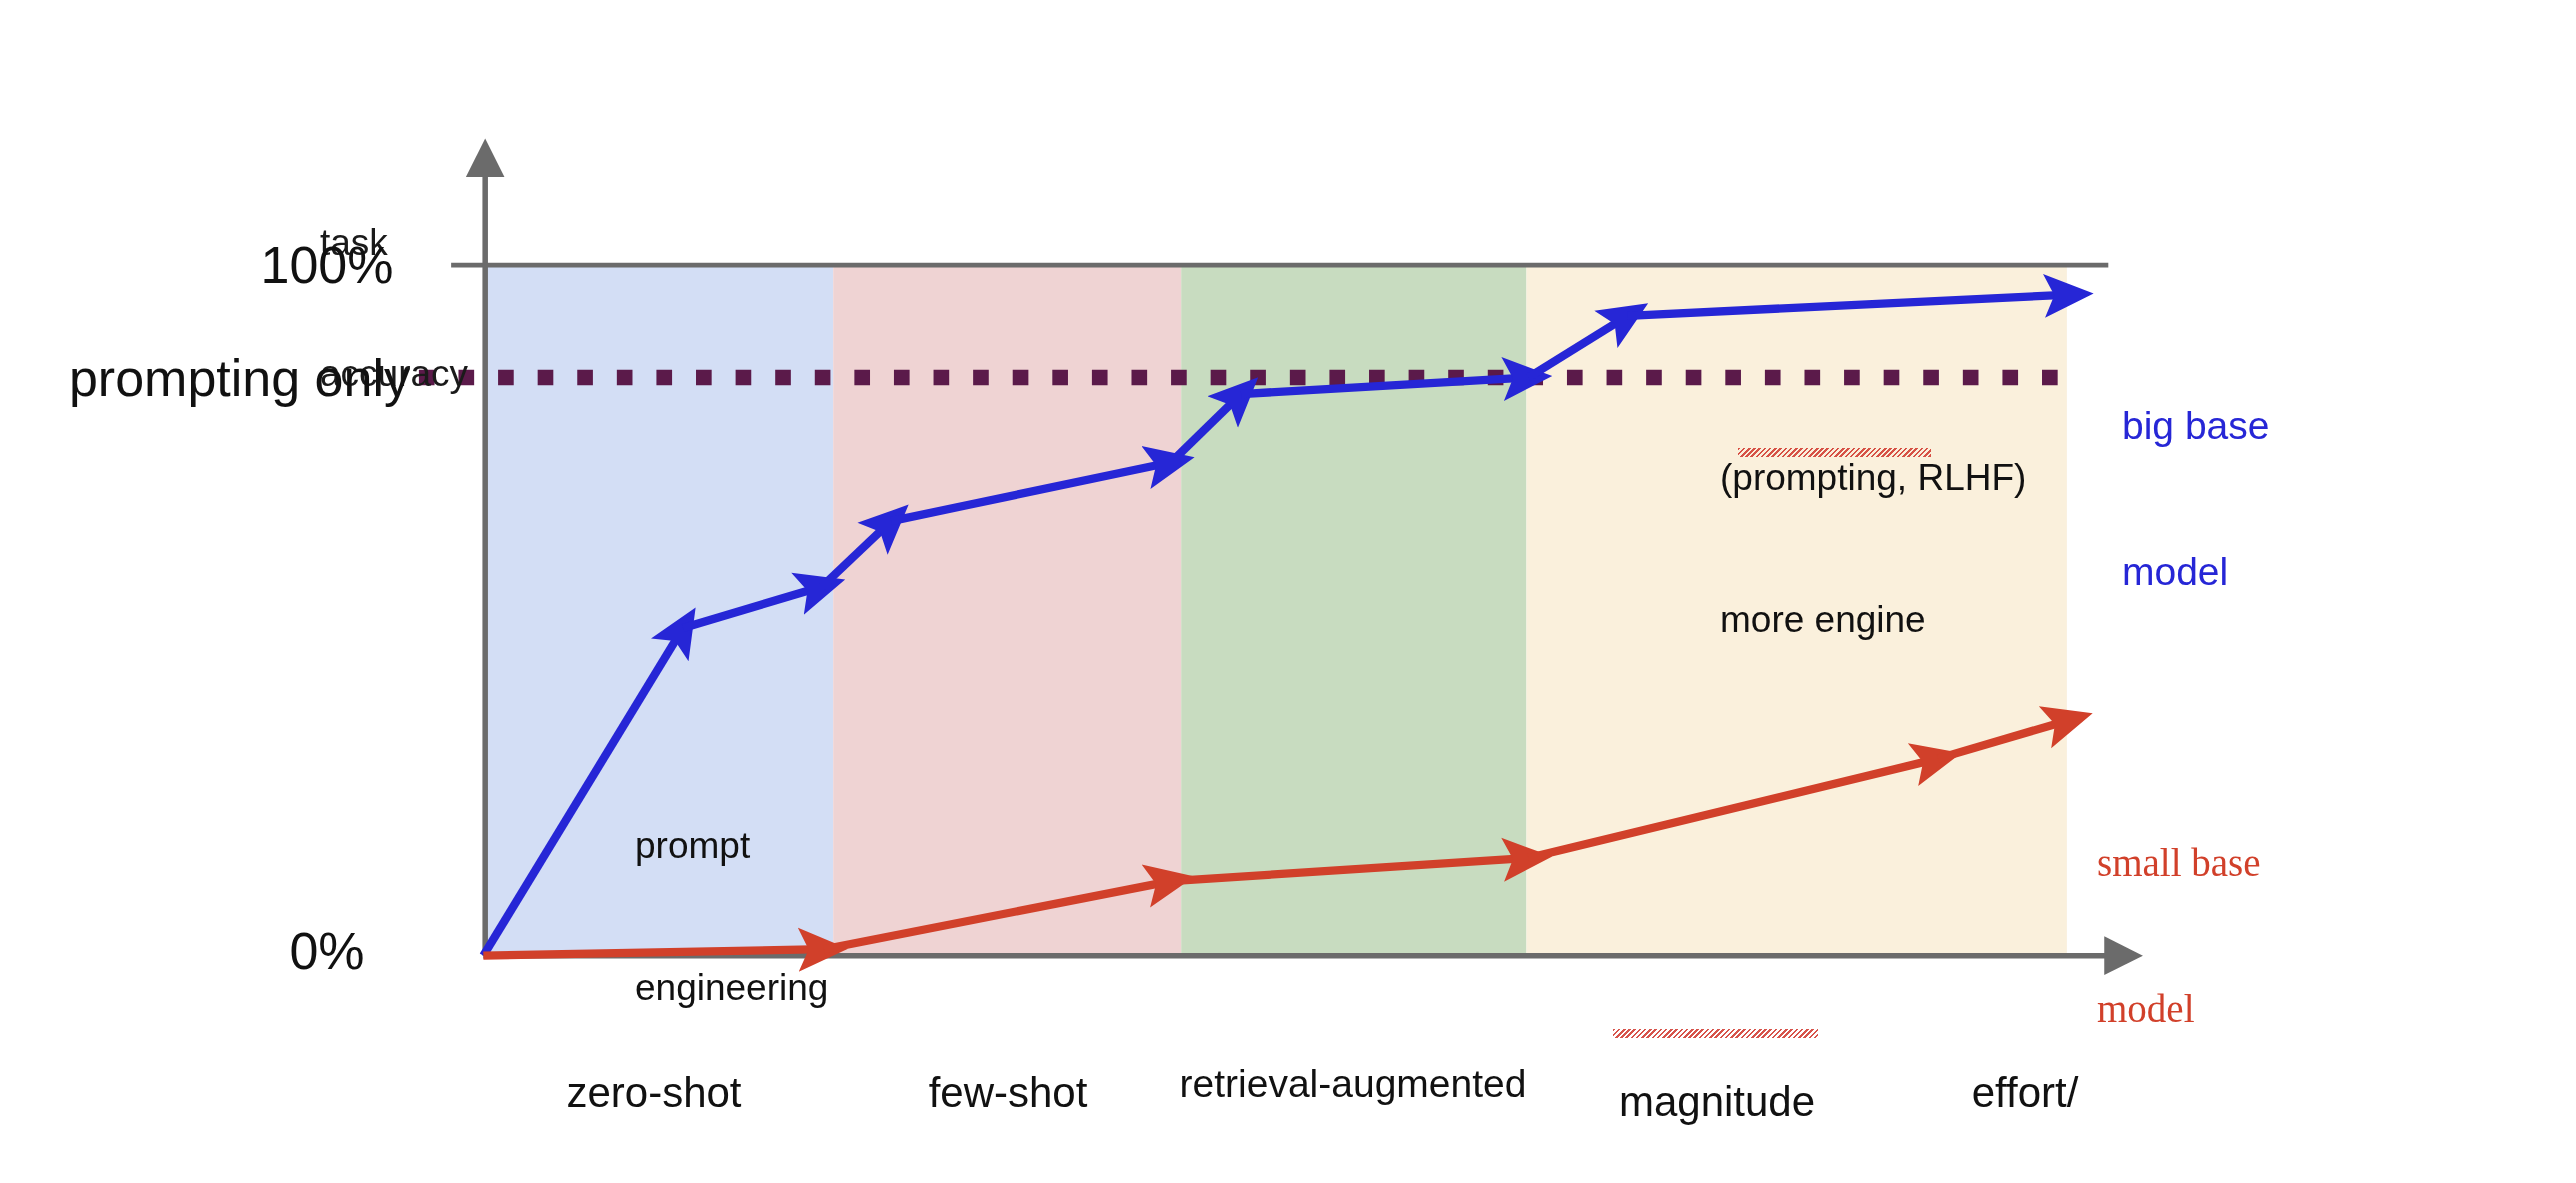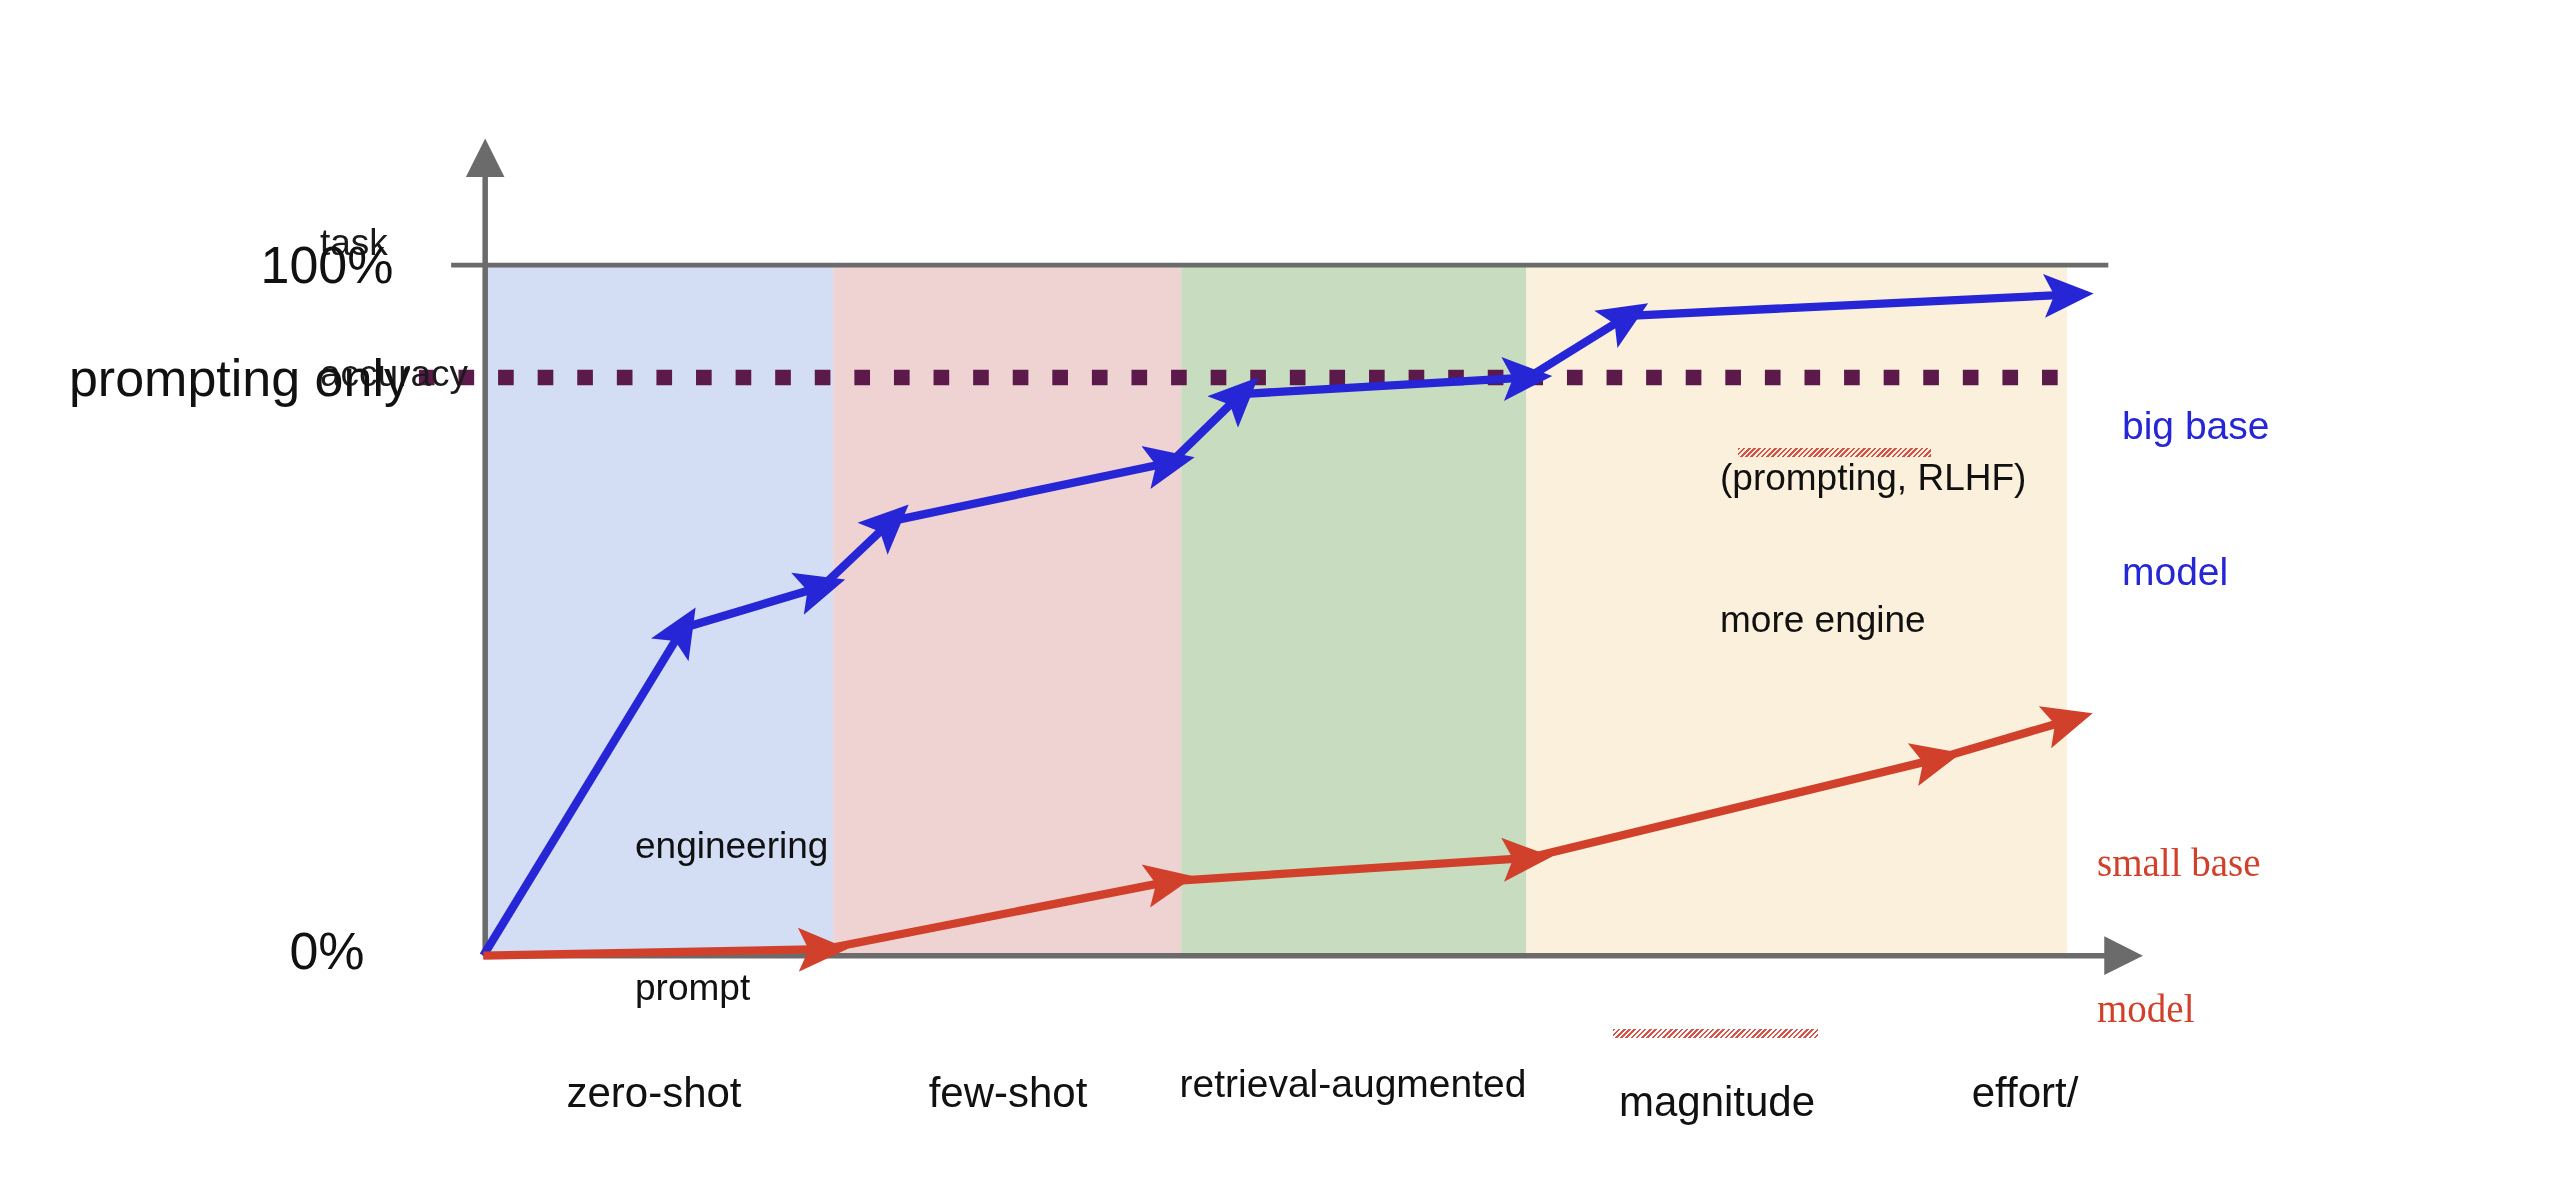--- a/index.html
+++ b/index.html
@@ -101,22 +101,22 @@
     <div>magnitude</div>
   </div>
   <div class="squiggle" style="left:1613px;top:1029px;width:205px;"></div>
 
   <div class="lbl cat" style="left:1887px;top:967px;width:276px;">
     <div>effort/</div>
     
   </div>
 
   <div class="lbl annot" style="left:635px;top:727px;width:304px;">
+    <div>prompt</div>
     <div>engineering</div>
-    <div>prompt</div>
   </div>
 
   <div class="lbl annot" style="left:1720px;top:359px;width:368px;">
     <div>(prompting, RLHF)</div>
     <div>more engine</div>
   </div>
   <div class="squiggle" style="left:1738px;top:448px;width:193px;"></div>
 
   <div class="lbl legend-blue" style="left:2097px;top:304px;width:350px;">
     <div>big base</div>

